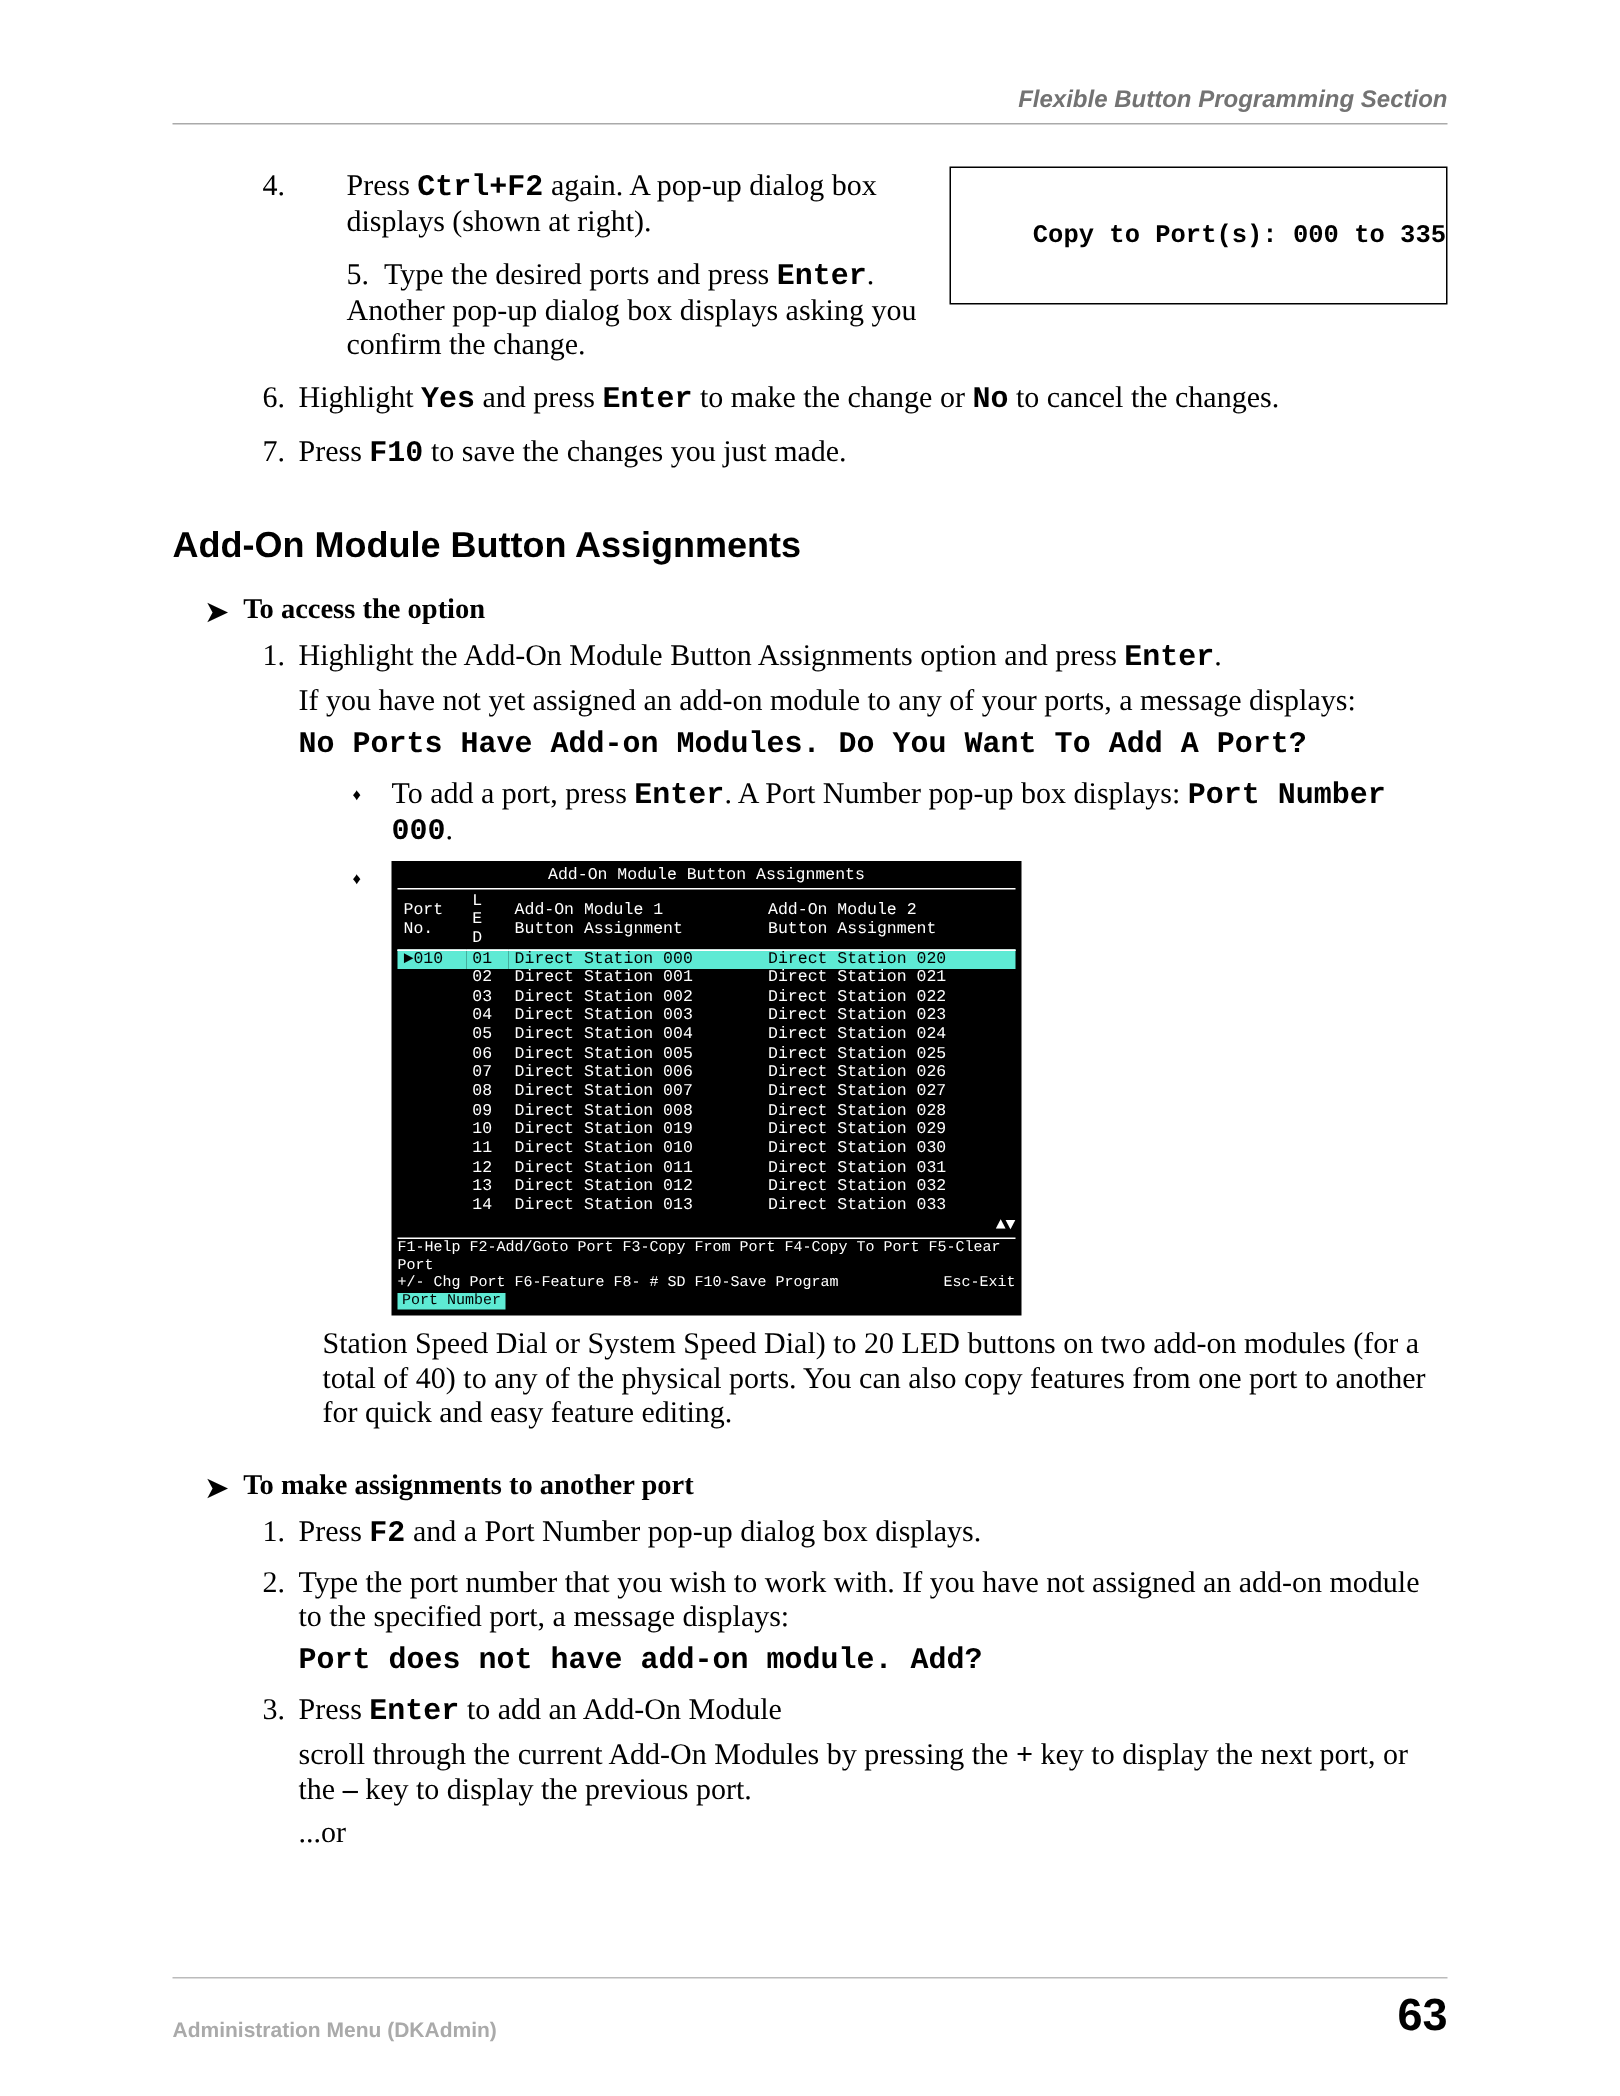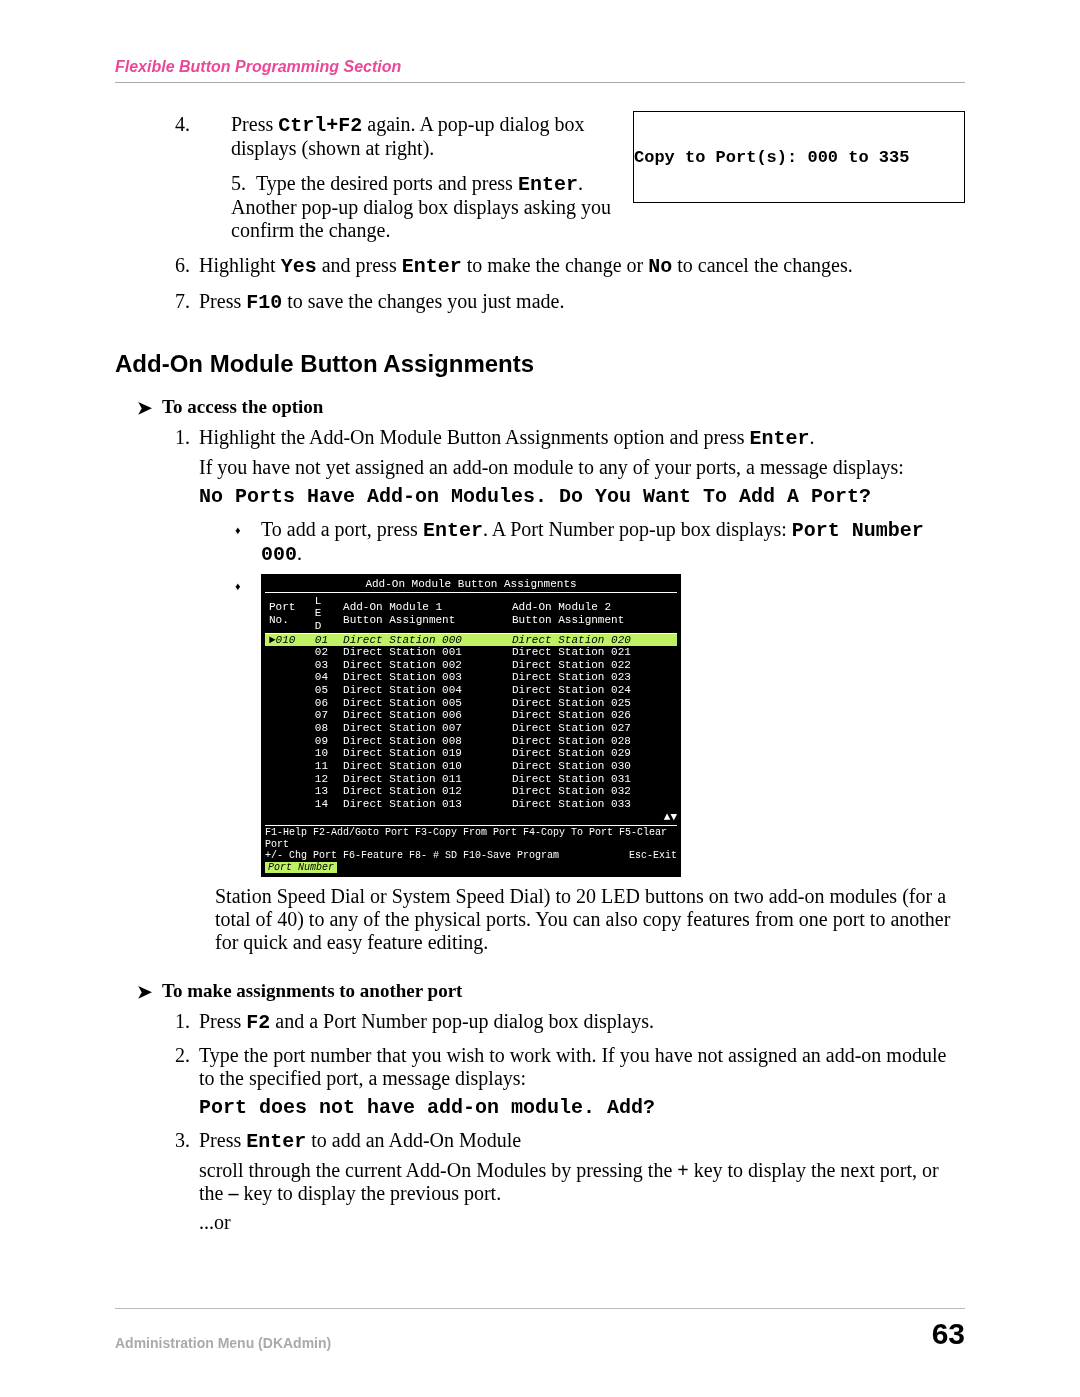--- a/index.html
+++ b/index.html
@@ -12,25 +12,26 @@
     font-size: 20px;
     color: #000;
     position: relative;
     box-sizing: border-box;
   }
   .page {
     padding: 58px 115px 50px 115px;
     box-sizing: border-box;
   }
   .running-head {
+    text-align: right;
     font-style: italic;
     font-weight: bold;
     font-family: Arial, Helvetica, sans-serif;
     font-size: 16px;
-    color: #ec4899;
+    color: #737373;
     margin-bottom: 6px;
   }
   hr.top-rule {
     border: none;
     border-top: 1px solid #aaa;
     margin: 0 0 30px 0;
   }
   .mono { font-family: "Courier New", Courier, monospace; font-weight: bold; }
   ol.top-list {
     margin: 0 0 0 80px;
@@ -46,21 +47,21 @@
     align-items: flex-start;
     margin-left: 32px;
   }
   .step-row .text { flex: 1; }
   .popup-box {
     border: 1.5px solid #000;
     width: 330px;
     min-height: 90px;
     display: flex;
     align-items: center;
-    justify-content: flex-start;
+    justify-content: flex-end;
     font-family: "Courier New", Courier, monospace;
     font-weight: bold;
     font-size: 17px;
     margin-top: -2px;
   }
   h2.section {
     font-family: Arial, Helvetica, sans-serif;
     font-weight: bold;
     font-size: 24px;
     margin: 36px 0 18px 0;
@@ -117,32 +118,32 @@
   }
   .terminal .title {
     text-align: center;
     border-bottom: 1px solid #fff;
     padding-bottom: 1px;
     margin-bottom: 2px;
   }
   .terminal table { border-collapse: collapse; width: 100%; }
   .terminal td { padding: 0 4px; white-space: nowrap; }
   .terminal .hdr td { border-bottom: 1px solid #fff; }
-  .terminal .sel { background: #bef264; color: #000; font-style: italic; }
+  .terminal .sel { background: #5eead4; color: #000; }
   .terminal .foot {
     border-top: 1px solid #fff;
     margin-top: 2px;
     padding-top: 1px;
     font-size: 10px;
   }
   .terminal .foot .r { float: right; }
   .after-fig { margin-left: 100px; margin-top: 6px; }
   .footer {
     position: absolute;
-    left: 115px; right: 115px; bottom: 46px;
+    left: 115px; right: 115px; bottom: 36px;
     border-top: 1px solid #bbb;
     padding-top: 8px;
     display: flex;
     justify-content: space-between;
     align-items: flex-end;
   }
   .footer .left {
     font-family: Arial, Helvetica, sans-serif;
     font-weight: bold;
     color: #aaa;

